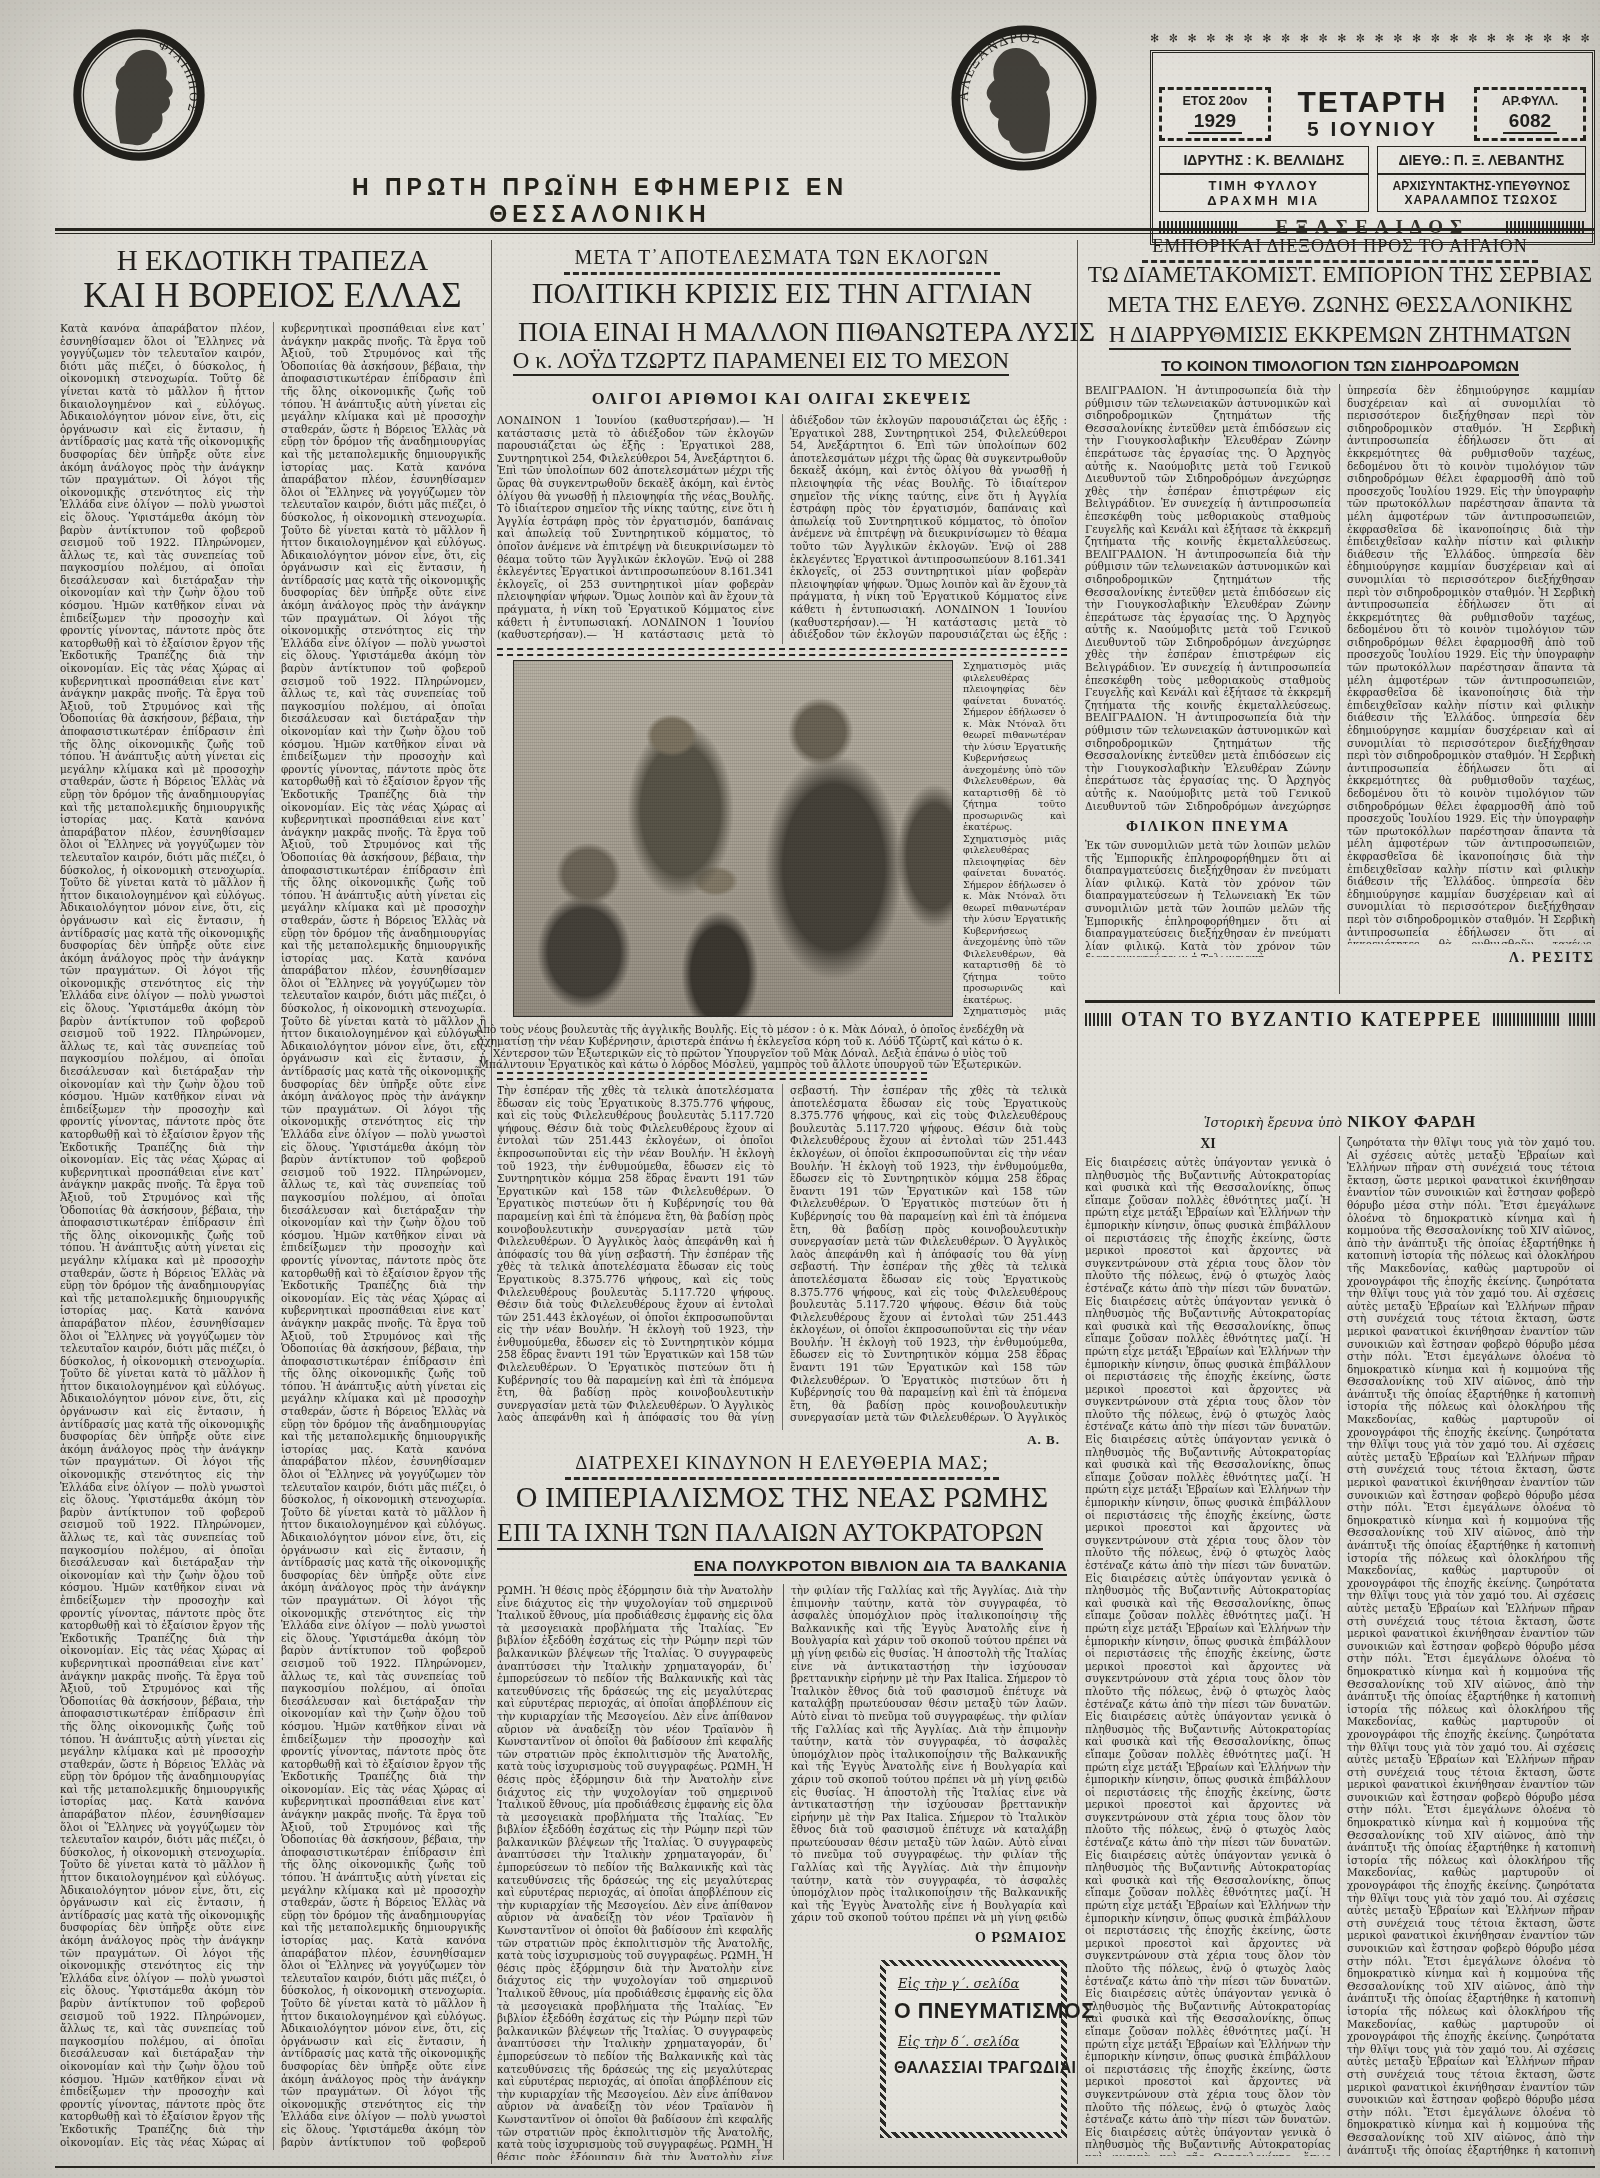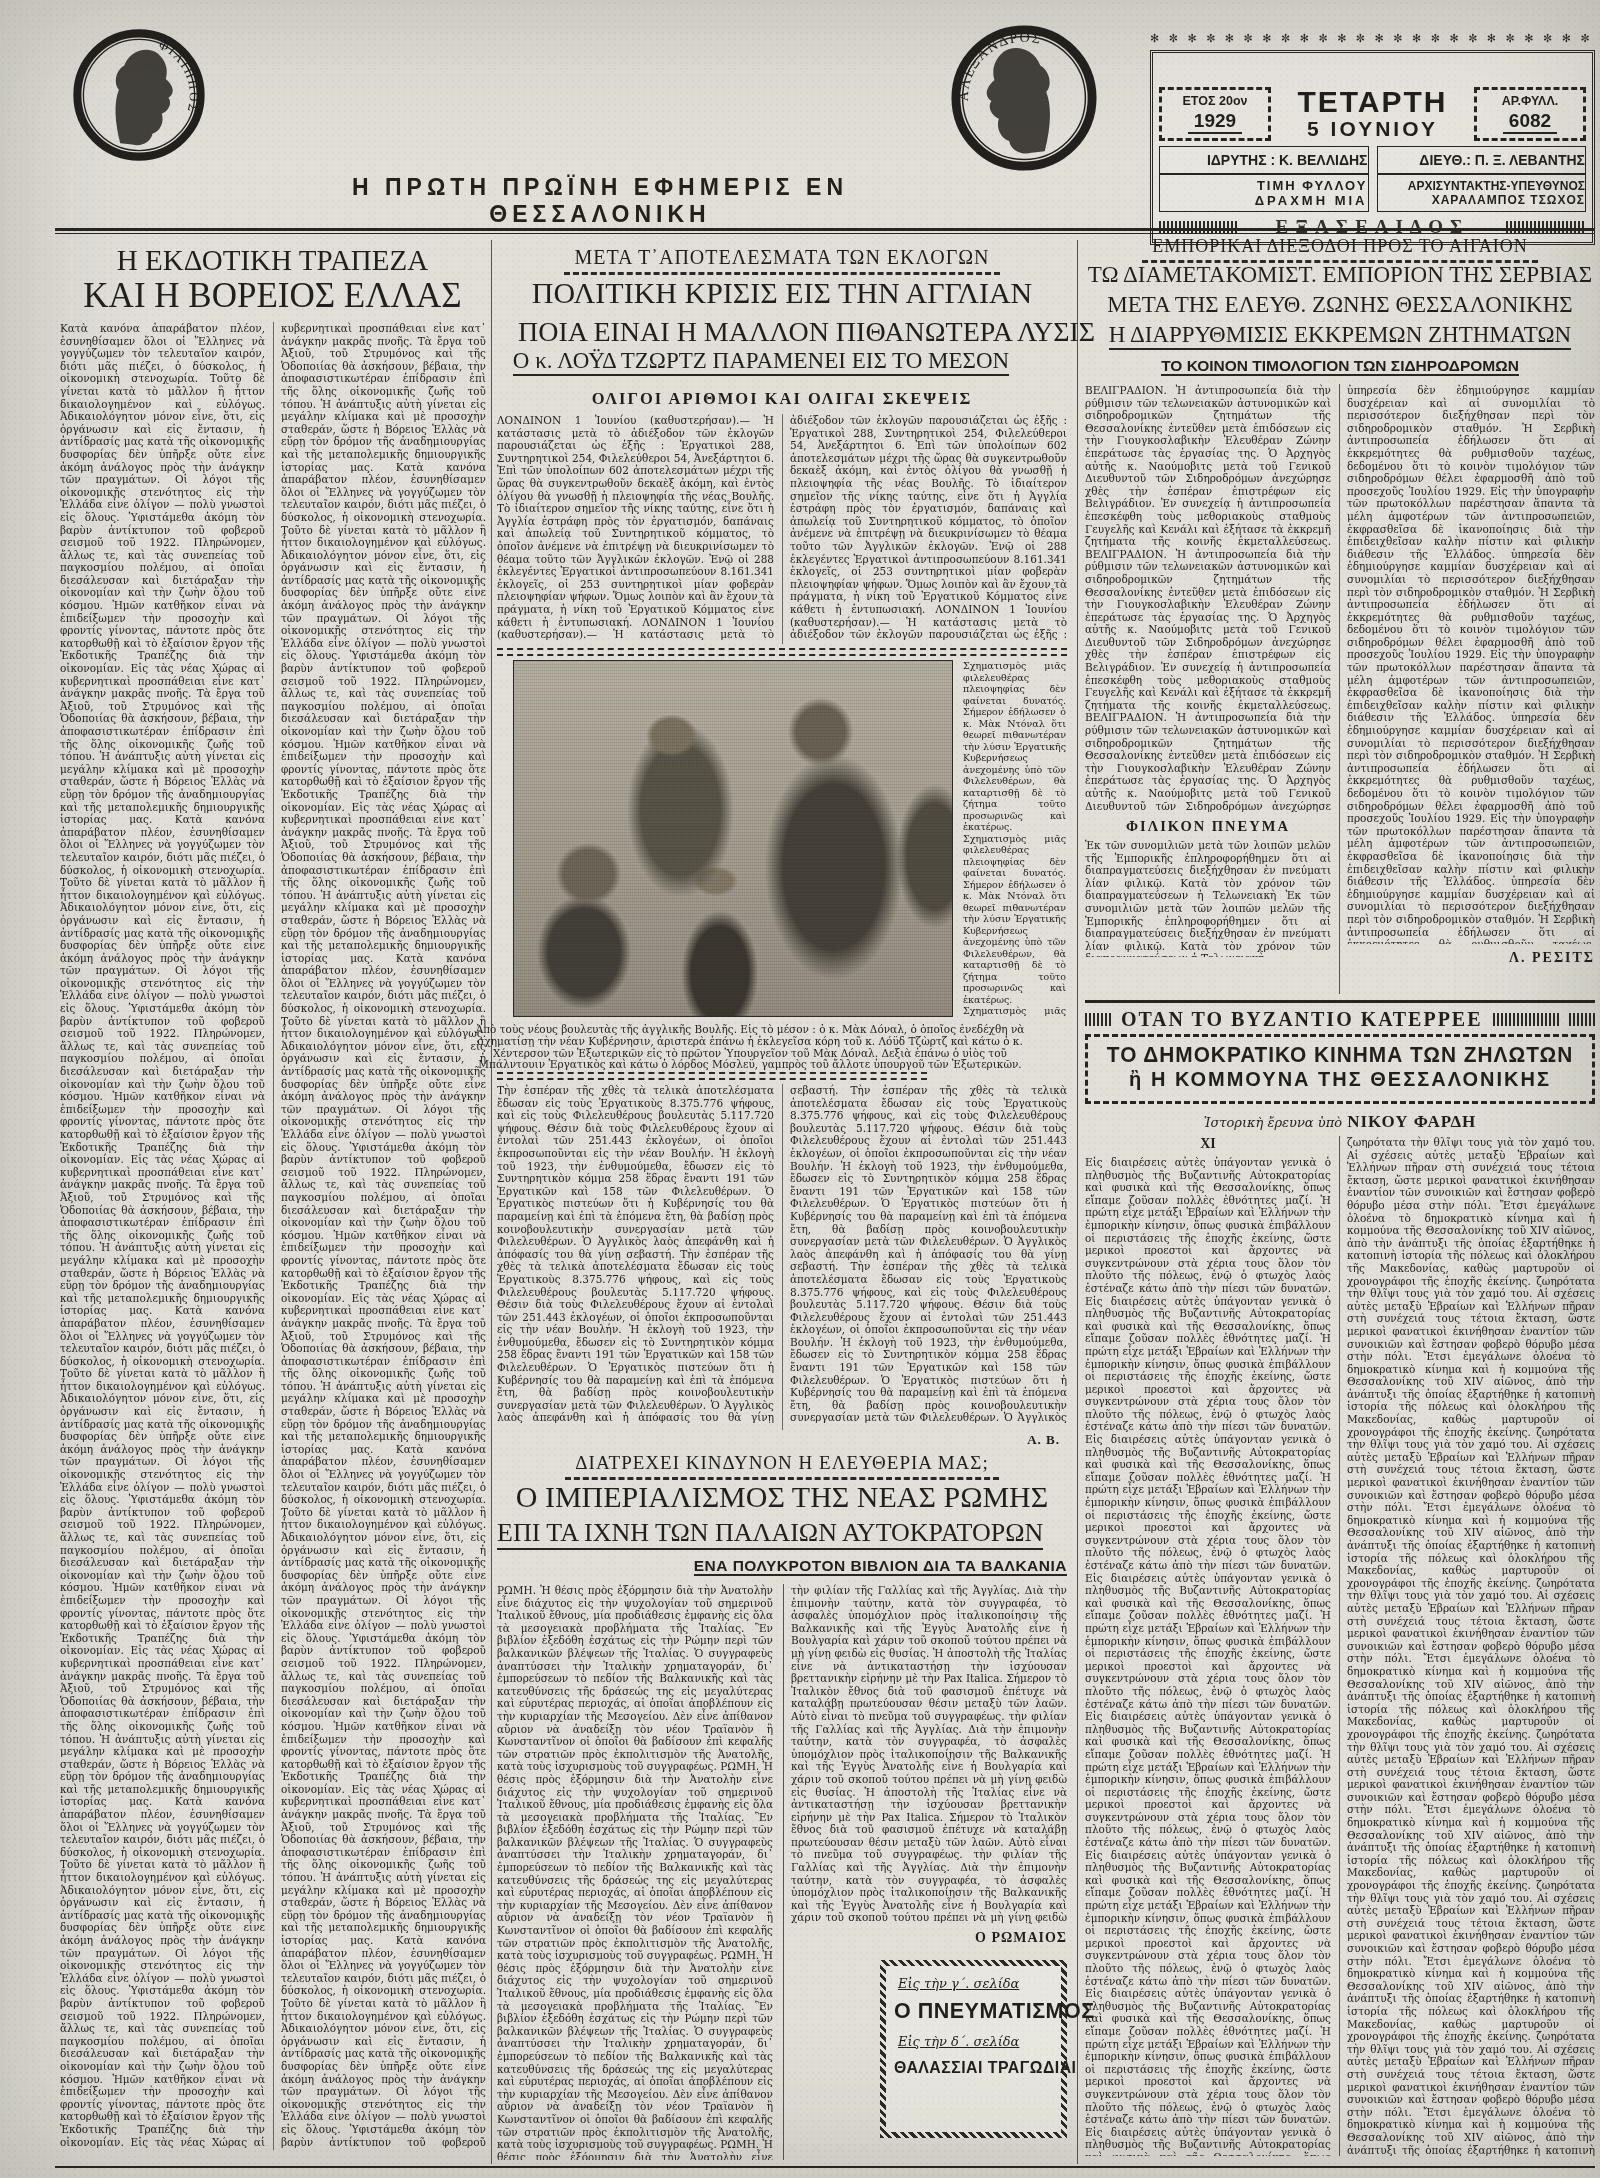--- a/index.html
+++ b/index.html
@@ -17,21 +17,21 @@
   .bodytxt{font-size:10.5px;line-height:12.6px;text-align:justify;overflow:hidden;color:#24221e;}
   .cols2{column-count:2;column-gap:16px;column-rule:1px solid #6d6961;}
   .vline{width:1px;background:#55524b;}
   .hatch{display:inline-block;height:13px;vertical-align:middle;
          background:repeating-linear-gradient(90deg,#2a2926 0 2px,transparent 2px 4px);}
   .dstrip{border-top:2px dashed #2a2926;border-bottom:2px dashed #2a2926;height:8px;}
   .dbox{border:3px dashed #26251f;}
   .ornborder{border:6px solid transparent;
      border-image:repeating-linear-gradient(45deg,#2a2926 0 3px,#e1dfd8 3px 6px) 6;}
   .sign{font-weight:700;font-family:"Liberation Serif",serif;text-align:right;font-size:13px;letter-spacing:1px;}
-  .ucell{border:1px solid #26251f;display:flex;flex-direction:column;justify-content:center;text-align:right;}
+  .ucell{border:1px solid #26251f;display:flex;flex-direction:column;justify-content:center;text-align:center;}
   #photo{border:1.5px solid #2b2a26;
     background:
       radial-gradient(ellipse 42px 40px at 17% 60%,#6e675a 0 60%,transparent 78%),
       radial-gradient(ellipse 62px 75px at 16% 82%,#45413a 0 58%,transparent 76%),
       radial-gradient(ellipse 34px 28px at 36% 21%,#7d7462 0 58%,transparent 76%),
       radial-gradient(ellipse 72px 118px at 38% 42%,#595549 0 55%,transparent 74%),
       radial-gradient(ellipse 30px 20px at 46% 62%,#837a68 0 55%,transparent 76%),
       radial-gradient(ellipse 52px 85px at 47% 88%,#3c3831 0 55%,transparent 74%),
       radial-gradient(ellipse 42px 44px at 70% 20%,#6b6456 0 58%,transparent 78%),
       radial-gradient(ellipse 92px 150px at 73% 58%,#46423a 0 55%,transparent 75%),
@@ -194,24 +194,20 @@
 
   <div class="abs" style="left:1085px;top:1000px;width:510px;border-top:3px solid #26251f;"></div>
 
   <div class="abs" style="left:1085px;top:1008px;width:510px;display:flex;align-items:center;gap:10px;">
     <span class="hatch" style="width:26px;"></span>
     <span class="serifhead" style="font-size:20px;font-weight:700;letter-spacing:2px;">ΟΤΑΝ ΤΟ ΒΥΖΑΝΤΙΟ ΚΑΤΕΡΡΕΕ</span>
     <span class="hatch" style="flex:1;"></span>
     <span class="hatch" style="width:26px;"></span>
   </div>
 
-  <div class="abs dbox ctr" style="left:1085px;top:1034px;width:510px;height:70px;padding-top:6px;">
-    <div class="sansb" style="font-size:21.5px;letter-spacing:1px;white-space:nowrap;transform:scaleX(.97);">ΤΟ ΔΗΜΟΚΡΑΤΙΚΟ ΚΙΝΗΜΑ ΤΩΝ ΖΗΛΩΤΩΝ</div>
-    <div class="sansb" style="font-size:20px;letter-spacing:2px;white-space:nowrap;">ἢ Η ΚΟΜΜΟΥΝΑ ΤΗΣ ΘΕΣΣΑΛΟΝΙΚΗΣ</div>
-  </div>
 
   <div class="abs" style="left:1085px;top:1112px;width:510px;text-align:center;">
     <span style="font-size:13px;font-style:italic;">Ἱστορικὴ ἔρευνα ὑπὸ</span>
     <span class="serifhead" style="font-size:17px;font-weight:700;letter-spacing:1px;">ΝΙΚΟΥ ΦΑΡΔΗ</span>
   </div>
 
   <div class="abs ctr serifhead" style="left:1085px;top:1136px;width:246px;font-size:14px;font-weight:700;">XI</div>
   <div class="abs bodytxt" style="left:1085px;top:1156px;width:246px;height:1000px;">Εἰς διαιρέσεις αὐτὲς ὑπάγονταν γενικὰ ὁ πληθυσμὸς τῆς Βυζαντινῆς Αὐτοκρατορίας καὶ φυσικὰ καὶ τῆς Θεσσαλονίκης, ὅπως εἴπαμε ζοῦσαν πολλὲς ἐθνότητες μαζί. Ἡ πρώτη εἶχε μετάξι Ἑβραίων καὶ Ἑλλήνων τὴν ἐμπορικὴν κίνησιν, ὅπως φυσικὰ ἐπιβάλλουν οἱ περιστάσεις τῆς ἐποχῆς ἐκείνης, ὥστε μερικοὶ προεστοὶ καὶ ἄρχοντες νὰ συγκεντρώνουν στὰ χέρια τους ὅλον τὸν πλοῦτο τῆς πόλεως, ἐνῷ ὁ φτωχὸς λαὸς ἐστέναζε κάτω ἀπὸ τὴν πίεσι τῶν δυνατῶν. Εἰς διαιρέσεις αὐτὲς ὑπάγονταν γενικὰ ὁ πληθυσμὸς τῆς Βυζαντινῆς Αὐτοκρατορίας καὶ φυσικὰ καὶ τῆς Θεσσαλονίκης, ὅπως εἴπαμε ζοῦσαν πολλὲς ἐθνότητες μαζί. Ἡ πρώτη εἶχε μετάξι Ἑβραίων καὶ Ἑλλήνων τὴν ἐμπορικὴν κίνησιν, ὅπως φυσικὰ ἐπιβάλλουν οἱ περιστάσεις τῆς ἐποχῆς ἐκείνης, ὥστε μερικοὶ προεστοὶ καὶ ἄρχοντες νὰ συγκεντρώνουν στὰ χέρια τους ὅλον τὸν πλοῦτο τῆς πόλεως, ἐνῷ ὁ φτωχὸς λαὸς ἐστέναζε κάτω ἀπὸ τὴν πίεσι τῶν δυνατῶν.  Εἰς διαιρέσεις αὐτὲς ὑπάγονταν γενικὰ ὁ πληθυσμὸς τῆς Βυζαντινῆς Αὐτοκρατορίας καὶ φυσικὰ καὶ τῆς Θεσσαλονίκης, ὅπως εἴπαμε ζοῦσαν πολλὲς ἐθνότητες μαζί. Ἡ πρώτη εἶχε μετάξι Ἑβραίων καὶ Ἑλλήνων τὴν ἐμπορικὴν κίνησιν, ὅπως φυσικὰ ἐπιβάλλουν οἱ περιστάσεις τῆς ἐποχῆς ἐκείνης, ὥστε μερικοὶ προεστοὶ καὶ ἄρχοντες νὰ συγκεντρώνουν στὰ χέρια τους ὅλον τὸν πλοῦτο τῆς πόλεως, ἐνῷ ὁ φτωχὸς λαὸς ἐστέναζε κάτω ἀπὸ τὴν πίεσι τῶν δυνατῶν.  Εἰς διαιρέσεις αὐτὲς ὑπάγονταν γενικὰ ὁ πληθυσμὸς τῆς Βυζαντινῆς Αὐτοκρατορίας καὶ φυσικὰ καὶ τῆς Θεσσαλονίκης, ὅπως εἴπαμε ζοῦσαν πολλὲς ἐθνότητες μαζί. Ἡ πρώτη εἶχε μετάξι Ἑβραίων καὶ Ἑλλήνων τὴν ἐμπορικὴν κίνησιν, ὅπως φυσικὰ ἐπιβάλλουν οἱ περιστάσεις τῆς ἐποχῆς ἐκείνης, ὥστε μερικοὶ προεστοὶ καὶ ἄρχοντες νὰ συγκεντρώνουν στὰ χέρια τους ὅλον τὸν πλοῦτο τῆς πόλεως, ἐνῷ ὁ φτωχὸς λαὸς ἐστέναζε κάτω ἀπὸ τὴν πίεσι τῶν δυνατῶν.  Εἰς διαιρέσεις αὐτὲς ὑπάγονταν γενικὰ ὁ πληθυσμὸς τῆς Βυζαντινῆς Αὐτοκρατορίας καὶ φυσικὰ καὶ τῆς Θεσσαλονίκης, ὅπως εἴπαμε ζοῦσαν πολλὲς ἐθνότητες μαζί. Ἡ πρώτη εἶχε μετάξι Ἑβραίων καὶ Ἑλλήνων τὴν ἐμπορικὴν κίνησιν, ὅπως φυσικὰ ἐπιβάλλουν οἱ περιστάσεις τῆς ἐποχῆς ἐκείνης, ὥστε μερικοὶ προεστοὶ καὶ ἄρχοντες νὰ συγκεντρώνουν στὰ χέρια τους ὅλον τὸν πλοῦτο τῆς πόλεως, ἐνῷ ὁ φτωχὸς λαὸς ἐστέναζε κάτω ἀπὸ τὴν πίεσι τῶν δυνατῶν.  Εἰς διαιρέσεις αὐτὲς ὑπάγονταν γενικὰ ὁ πληθυσμὸς τῆς Βυζαντινῆς Αὐτοκρατορίας καὶ φυσικὰ καὶ τῆς Θεσσαλονίκης, ὅπως εἴπαμε ζοῦσαν πολλὲς ἐθνότητες μαζί. Ἡ πρώτη εἶχε μετάξι Ἑβραίων καὶ Ἑλλήνων τὴν ἐμπορικὴν κίνησιν, ὅπως φυσικὰ ἐπιβάλλουν οἱ περιστάσεις τῆς ἐποχῆς ἐκείνης, ὥστε μερικοὶ προεστοὶ καὶ ἄρχοντες νὰ συγκεντρώνουν στὰ χέρια τους ὅλον τὸν πλοῦτο τῆς πόλεως, ἐνῷ ὁ φτωχὸς λαὸς ἐστέναζε κάτω ἀπὸ τὴν πίεσι τῶν δυνατῶν.  Εἰς διαιρέσεις αὐτὲς ὑπάγονταν γενικὰ ὁ πληθυσμὸς τῆς Βυζαντινῆς Αὐτοκρατορίας καὶ φυσικὰ καὶ τῆς Θεσσαλονίκης, ὅπως εἴπαμε ζοῦσαν πολλὲς ἐθνότητες μαζί. Ἡ πρώτη εἶχε μετάξι Ἑβραίων καὶ Ἑλλήνων τὴν ἐμπορικὴν κίνησιν, ὅπως φυσικὰ ἐπιβάλλουν οἱ περιστάσεις τῆς ἐποχῆς ἐκείνης, ὥστε μερικοὶ προεστοὶ καὶ ἄρχοντες νὰ συγκεντρώνουν στὰ χέρια τους ὅλον τὸν πλοῦτο τῆς πόλεως, ἐνῷ ὁ φτωχὸς λαὸς ἐστέναζε κάτω ἀπὸ τὴν πίεσι τῶν δυνατῶν.  Εἰς διαιρέσεις αὐτὲς ὑπάγονταν γενικὰ ὁ πληθυσμὸς τῆς Βυζαντινῆς Αὐτοκρατορίας καὶ φυσικὰ καὶ τῆς Θεσσαλονίκης, ὅπως εἴπαμε ζοῦσαν πολλὲς ἐθνότητες μαζί. Ἡ πρώτη εἶχε μετάξι Ἑβραίων καὶ Ἑλλήνων τὴν ἐμπορικὴν κίνησιν, ὅπως φυσικὰ ἐπιβάλλουν οἱ περιστάσεις τῆς ἐποχῆς ἐκείνης, ὥστε μερικοὶ προεστοὶ καὶ ἄρχοντες νὰ συγκεντρώνουν στὰ χέρια τους ὅλον τὸν πλοῦτο τῆς πόλεως, ἐνῷ ὁ φτωχὸς λαὸς ἐστέναζε κάτω ἀπὸ τὴν πίεσι τῶν δυνατῶν.  </div>
   <div class="abs vline" style="left:1339px;top:1136px;height:1020px;"></div>
   <div class="abs bodytxt" style="left:1347px;top:1136px;width:248px;height:1020px;">ζωηρότατα τὴν θλῖψι τους γιὰ τὸν χαμό του. Αἱ σχέσεις αὐτὲς μεταξὺ Ἑβραίων καὶ Ἑλλήνων πῆραν στὴ συνέχειά τους τέτοια ἔκταση, ὥστε μερικοὶ φανατικοὶ ἐκινήθησαν ἐναντίον τῶν συνοικιῶν καὶ ἔστησαν φοβερὸ θόρυβο μέσα στὴν πόλι. Ἔτσι ἐμεγάλωνε ὁλοένα τὸ δημοκρατικὸ κίνημα καὶ ἡ κομμούνα τῆς Θεσσαλονίκης τοῦ XIV αἰῶνος, ἀπὸ τὴν ἀνάπτυξι τῆς ὁποίας ἐξαρτήθηκε ἡ κατοπινὴ ἱστορία τῆς πόλεως καὶ ὁλοκλήρου τῆς Μακεδονίας, καθὼς μαρτυροῦν οἱ χρονογράφοι τῆς ἐποχῆς ἐκείνης. ζωηρότατα τὴν θλῖψι τους γιὰ τὸν χαμό του. Αἱ σχέσεις αὐτὲς μεταξὺ Ἑβραίων καὶ Ἑλλήνων πῆραν στὴ συνέχειά τους τέτοια ἔκταση, ὥστε μερικοὶ φανατικοὶ ἐκινήθησαν ἐναντίον τῶν συνοικιῶν καὶ ἔστησαν φοβερὸ θόρυβο μέσα στὴν πόλι. Ἔτσι ἐμεγάλωνε ὁλοένα τὸ δημοκρατικὸ κίνημα καὶ ἡ κομμούνα τῆς Θεσσαλονίκης τοῦ XIV αἰῶνος, ἀπὸ τὴν ἀνάπτυξι τῆς ὁποίας ἐξαρτήθηκε ἡ κατοπινὴ ἱστορία τῆς πόλεως καὶ ὁλοκλήρου τῆς Μακεδονίας, καθὼς μαρτυροῦν οἱ χρονογράφοι τῆς ἐποχῆς ἐκείνης.  ζωηρότατα τὴν θλῖψι τους γιὰ τὸν χαμό του. Αἱ σχέσεις αὐτὲς μεταξὺ Ἑβραίων καὶ Ἑλλήνων πῆραν στὴ συνέχειά τους τέτοια ἔκταση, ὥστε μερικοὶ φανατικοὶ ἐκινήθησαν ἐναντίον τῶν συνοικιῶν καὶ ἔστησαν φοβερὸ θόρυβο μέσα στὴν πόλι. Ἔτσι ἐμεγάλωνε ὁλοένα τὸ δημοκρατικὸ κίνημα καὶ ἡ κομμούνα τῆς Θεσσαλονίκης τοῦ XIV αἰῶνος, ἀπὸ τὴν ἀνάπτυξι τῆς ὁποίας ἐξαρτήθηκε ἡ κατοπινὴ ἱστορία τῆς πόλεως καὶ ὁλοκλήρου τῆς Μακεδονίας, καθὼς μαρτυροῦν οἱ χρονογράφοι τῆς ἐποχῆς ἐκείνης.  ζωηρότατα τὴν θλῖψι τους γιὰ τὸν χαμό του. Αἱ σχέσεις αὐτὲς μεταξὺ Ἑβραίων καὶ Ἑλλήνων πῆραν στὴ συνέχειά τους τέτοια ἔκταση, ὥστε μερικοὶ φανατικοὶ ἐκινήθησαν ἐναντίον τῶν συνοικιῶν καὶ ἔστησαν φοβερὸ θόρυβο μέσα στὴν πόλι. Ἔτσι ἐμεγάλωνε ὁλοένα τὸ δημοκρατικὸ κίνημα καὶ ἡ κομμούνα τῆς Θεσσαλονίκης τοῦ XIV αἰῶνος, ἀπὸ τὴν ἀνάπτυξι τῆς ὁποίας ἐξαρτήθηκε ἡ κατοπινὴ ἱστορία τῆς πόλεως καὶ ὁλοκλήρου τῆς Μακεδονίας, καθὼς μαρτυροῦν οἱ χρονογράφοι τῆς ἐποχῆς ἐκείνης.  ζωηρότατα τὴν θλῖψι τους γιὰ τὸν χαμό του. Αἱ σχέσεις αὐτὲς μεταξὺ Ἑβραίων καὶ Ἑλλήνων πῆραν στὴ συνέχειά τους τέτοια ἔκταση, ὥστε μερικοὶ φανατικοὶ ἐκινήθησαν ἐναντίον τῶν συνοικιῶν καὶ ἔστησαν φοβερὸ θόρυβο μέσα στὴν πόλι. Ἔτσι ἐμεγάλωνε ὁλοένα τὸ δημοκρατικὸ κίνημα καὶ ἡ κομμούνα τῆς Θεσσαλονίκης τοῦ XIV αἰῶνος, ἀπὸ τὴν ἀνάπτυξι τῆς ὁποίας ἐξαρτήθηκε ἡ κατοπινὴ ἱστορία τῆς πόλεως καὶ ὁλοκλήρου τῆς Μακεδονίας, καθὼς μαρτυροῦν οἱ χρονογράφοι τῆς ἐποχῆς ἐκείνης.  ζωηρότατα τὴν θλῖψι τους γιὰ τὸν χαμό του. Αἱ σχέσεις αὐτὲς μεταξὺ Ἑβραίων καὶ Ἑλλήνων πῆραν στὴ συνέχειά τους τέτοια ἔκταση, ὥστε μερικοὶ φανατικοὶ ἐκινήθησαν ἐναντίον τῶν συνοικιῶν καὶ ἔστησαν φοβερὸ θόρυβο μέσα στὴν πόλι. Ἔτσι ἐμεγάλωνε ὁλοένα τὸ δημοκρατικὸ κίνημα καὶ ἡ κομμούνα τῆς Θεσσαλονίκης τοῦ XIV αἰῶνος, ἀπὸ τὴν ἀνάπτυξι τῆς ὁποίας ἐξαρτήθηκε ἡ κατοπινὴ ἱστορία τῆς πόλεως καὶ ὁλοκλήρου τῆς Μακεδονίας, καθὼς μαρτυροῦν οἱ χρονογράφοι τῆς ἐποχῆς ἐκείνης.  ζωηρότατα τὴν θλῖψι τους γιὰ τὸν χαμό του. Αἱ σχέσεις αὐτὲς μεταξὺ Ἑβραίων καὶ Ἑλλήνων πῆραν στὴ συνέχειά τους τέτοια ἔκταση, ὥστε μερικοὶ φανατικοὶ ἐκινήθησαν ἐναντίον τῶν συνοικιῶν καὶ ἔστησαν φοβερὸ θόρυβο μέσα στὴν πόλι. Ἔτσι ἐμεγάλωνε ὁλοένα τὸ δημοκρατικὸ κίνημα καὶ ἡ κομμούνα τῆς Θεσσαλονίκης τοῦ XIV αἰῶνος, ἀπὸ τὴν ἀνάπτυξι τῆς ὁποίας ἐξαρτήθηκε ἡ κατοπινὴ ἱστορία τῆς πόλεως καὶ ὁλοκλήρου τῆς Μακεδονίας, καθὼς μαρτυροῦν οἱ χρονογράφοι τῆς ἐποχῆς ἐκείνης.  </div>

